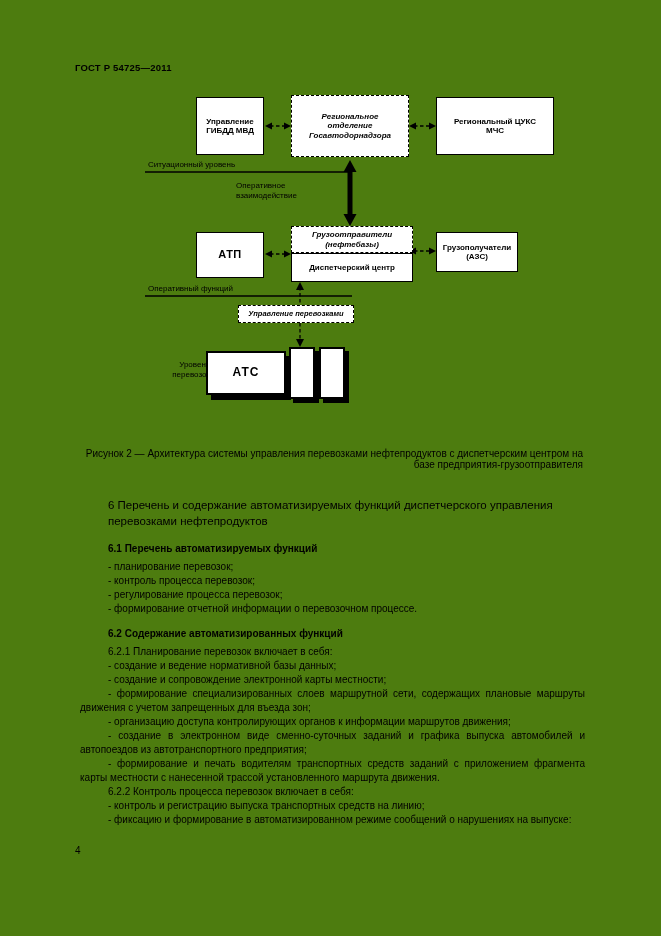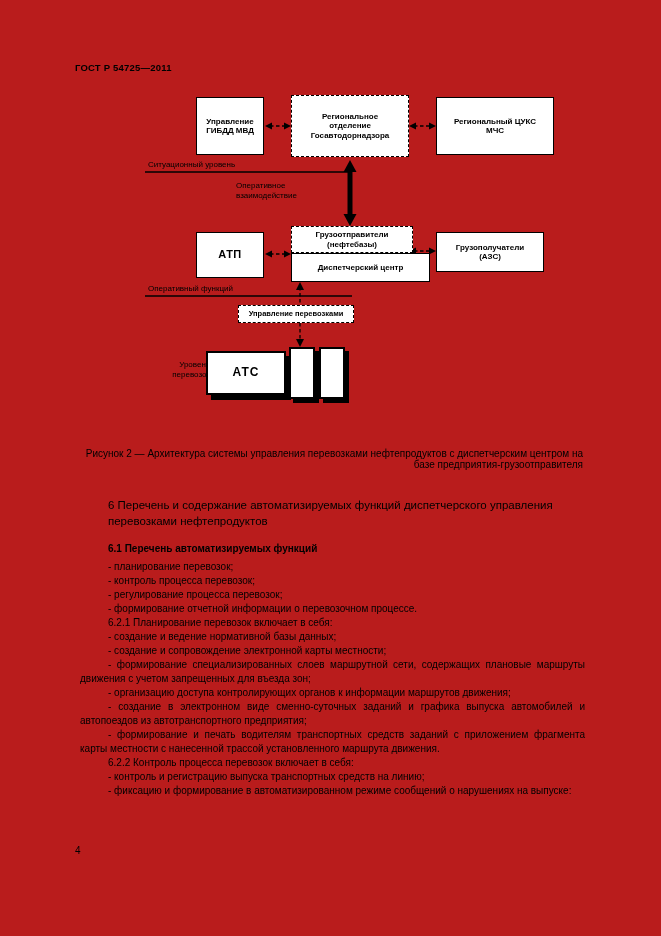--- a/index.html
+++ b/index.html
@@ -2,33 +2,33 @@
 <html><head>
 <meta charset="utf-8">
 <style>
   * { margin:0; padding:0; box-sizing:border-box; }
   html,body { background:#ffffff; }
   body {
     width:661px; height:936px;
     font-family:"Liberation Sans", sans-serif;
     color:#000;
   }
-  .page { position:relative; width:661px; height:936px; background:#b91c1c; overflow:hidden; }
+  .page { position:relative; width:661px; height:936px; background:#4d7c0f; overflow:hidden; }
 
   .doc-code { position:absolute; top:62px; left:75px; font-size:9.5px; font-weight:bold; letter-spacing:.2px; }
 
   
   .figure { position:absolute; top:90px; left:0; width:661px; height:356px; }
   .connectors { position:absolute; top:0; left:0; width:661px; height:356px; }
   .fbox {
     position:absolute; border:1.5px solid #000; background:#fff;
     display:flex; align-items:center; justify-content:center;
     text-align:center; font-weight:bold; font-size:8px; line-height:9.5px; padding:8px 5px;
   }
-  .fbox.dashed { border-style:dashed; }
+  .fbox.dashed { border-style:dashed;font-style:italic; }
   .fbox.big { font-size:11px; letter-spacing:.5px; }
   .flabel { position:absolute; font-size:8px; line-height:10px; }
   .flabel.center { text-align:center; }
   .shadowed { box-shadow:5px 5px 0 #000; }
   .atc-card { position:absolute; border:2px solid #000; background:#fff; box-shadow:4px 4px 0 #000; }
 
   .caption { position:absolute; top:448px; left:78px; width:505px; text-align:right; font-size:10px; line-height:11px; }
 
   
   .content { position:absolute; top:497px; left:80px; width:505px; font-size:10px; line-height:14px; text-align:justify; }
@@ -105,24 +105,24 @@
 
     <div class="flabel" style="left:148px; top:70px;">Ситуационный уровень</div>
     <div class="flabel" style="left:236px; top:91px; width:112px;">Оперативное взаимодействие</div>
 
     <div class="fbox big" style="left:196px; top:142px; width:68px; height:46px;">
       <span>АТП</span>
     </div>
     <div class="fbox dashed" style="left:291px; top:136px; width:122px; height:27px;">
       <span>Грузоотправители (нефтебазы)</span>
     </div>
-    <div class="fbox" style="left:291px; top:163px; width:139px; height:29px;">
+    <div class="fbox" style="left:291px; top:163px; width:122px; height:29px;">
       <span>Диспетчерский центр</span>
     </div>
-    <div class="fbox" style="left:436px; top:142px; width:108px; height:40px; padding:2px 12px;">
+    <div class="fbox" style="left:436px; top:142px; width:82px; height:40px; padding:2px 12px;">
       <span>Грузополучатели (АЗС)</span>
     </div>
 
     <div class="flabel" style="left:148px; top:194px;">Оперативный функций</div>
 
     <div class="fbox dashed" style="left:238px; top:215px; width:116px; height:18px; font-size:7.5px;">
       <span>Управление перевозками</span>
     </div>
 
     <div class="flabel center" style="left:150px; top:270px; width:60px;text-align:right;">Уровень перевозок</div>
@@ -138,20 +138,21 @@
 
   <div class="content">
     <h2 class="sec-h">6 Перечень и содержание автоматизируемых функций диспетчерского управления перевозками нефтепродуктов</h2>
 
     <h3 class="sub-h">6.1 Перечень автоматизируемых функций</h3>
     <p class="para">- планирование перевозок;</p>
     <p class="para">- контроль процесса перевозок;</p>
     <p class="para">- регулирование процесса перевозок;</p>
     <p class="para">- формирование отчетной информации о перевозочном процессе.</p>
 
+    <h3 class="sub-h gap-top">6.2 Содержание автоматизированных функций</h3>
     <p class="para">6.2.1 Планирование перевозок включает в себя:</p>
     <p class="para">- создание и ведение нормативной базы данных;</p>
     <p class="para">- создание и сопровождение электронной карты местности;</p>
     <p class="para">- формирование специализированных слоев маршрутной сети, содержащих плановые маршруты движения с учетом запрещенных для въезда зон;</p>
     <p class="para">- организацию доступа контролирующих органов к информации маршрутов движения;</p>
     <p class="para">- создание в электронном виде сменно-суточных заданий и графика выпуска автомобилей и автопоездов из автотранспортного предприятия;</p>
     <p class="para">- формирование и печать водителям транспортных средств заданий с приложением фрагмента карты местности с нанесенной трассой установленного маршрута движения.</p>
     <p class="para">6.2.2 Контроль процесса перевозок включает в себя:</p>
     <p class="para">- контроль и регистрацию выпуска транспортных средств на линию;</p>
     <p class="para">- фиксацию и формирование в автоматизированном режиме сообщений о нарушениях на выпуске:</p>

